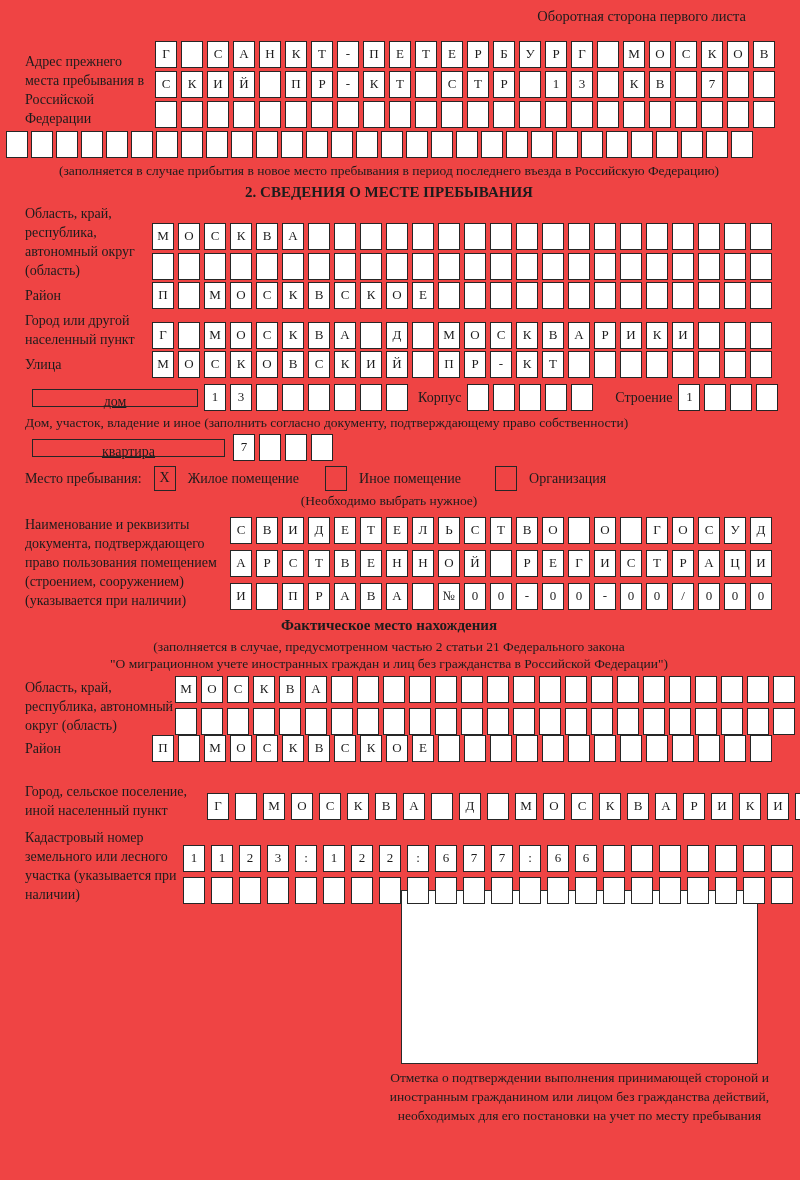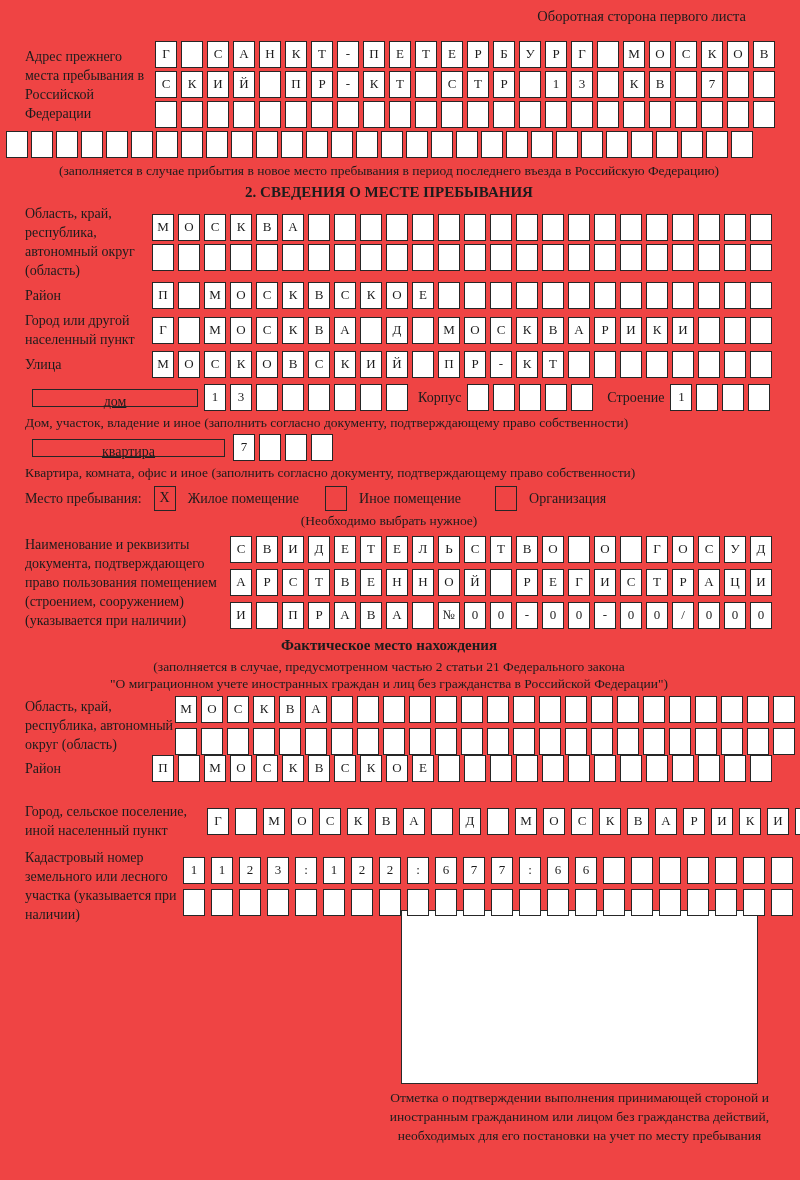--- a/index.html
+++ b/index.html
@@ -8,21 +8,21 @@
     width:800px;height:1180px;
     box-sizing:border-box;
     padding:8px 28px 0 6px;
     overflow:hidden;
     background:#ef4444;
     color:#1c1c1c;
     font-family:"Liberation Serif","DejaVu Serif",serif;
     font-size:14px;
   }
   .corner{ text-align:right; font-size:14.5px; height:17px; margin-right:26px; }
-  .frow{ display:flex; align-items:center; }
+  .frow{ display:flex; align-items:flex-end; }
   .flabel{ font-size:14px; line-height:19px; padding-left:19px; flex:0 0 auto; }
   .gridcol{ margin-left:auto; display:flex; flex-direction:column; gap:3px; }
   .gridcol.g6{ gap:6px; }
   .gridcol.g5{ gap:5px; }
   .grid{ display:flex; gap:4px; flex-wrap:nowrap; }
   .grid.g3{ gap:3px; }
   .grid.g6{ gap:6px; }
   .grid.mla{ margin-left:auto; }
   .cell{
     box-sizing:border-box; flex:0 0 auto;
@@ -339,40 +339,39 @@
         <span class="cell"></span>
       </div>
     <div class="inlinelabel" style="margin-left:4px">Корпус</div>
     <div class="grid">
         <span class="cell"></span>
         <span class="cell"></span>
         <span class="cell"></span>
         <span class="cell"></span>
         <span class="cell"></span>
       </div>
-    <div class="inlinelabel" style="margin-left:8px">Строение</div>
+    <div class="inlinelabel" style="margin-left:16px">Строение</div>
     <div class="grid">
         <span class="cell">1</span>
         <span class="cell"></span>
         <span class="cell"></span>
         <span class="cell"></span>
       </div>
   </div>
   <div class="note" style="margin-top:3px; padding-left:19px">Дом, участок, владение и иное (заполнить согласно документу, подтверждающему право собственности)</div>
 
   <div class="frow" style="margin-top:3px; padding-left:26px; gap:8px; align-items:center">
     <div class="widebox" style="width:193px">квартира</div>
     <div class="grid">
         <span class="cell">7</span>
         <span class="cell"></span>
         <span class="cell"></span>
         <span class="cell"></span>
       </div>
   </div>
-  <div class="note" style="margin-top:3px; padding-left:19px">Квартира, комната, офис и иное (заполнить согласно документу, подтверждающему право собственности)</div>
 
   <div class="frow" style="margin-top:4px; padding-left:19px; gap:12px; align-items:center">
     <div class="inlinelabel">Место пребывания:</div>
     <span class="checkbox">X</span>
     <div class="inlinelabel">Жилое помещение</div>
     <span class="checkbox" style="margin-left:14px"></span>
     <div class="inlinelabel">Иное помещение</div>
     <span class="checkbox" style="margin-left:22px"></span>
     <div class="inlinelabel">Организация</div>
   </div>

